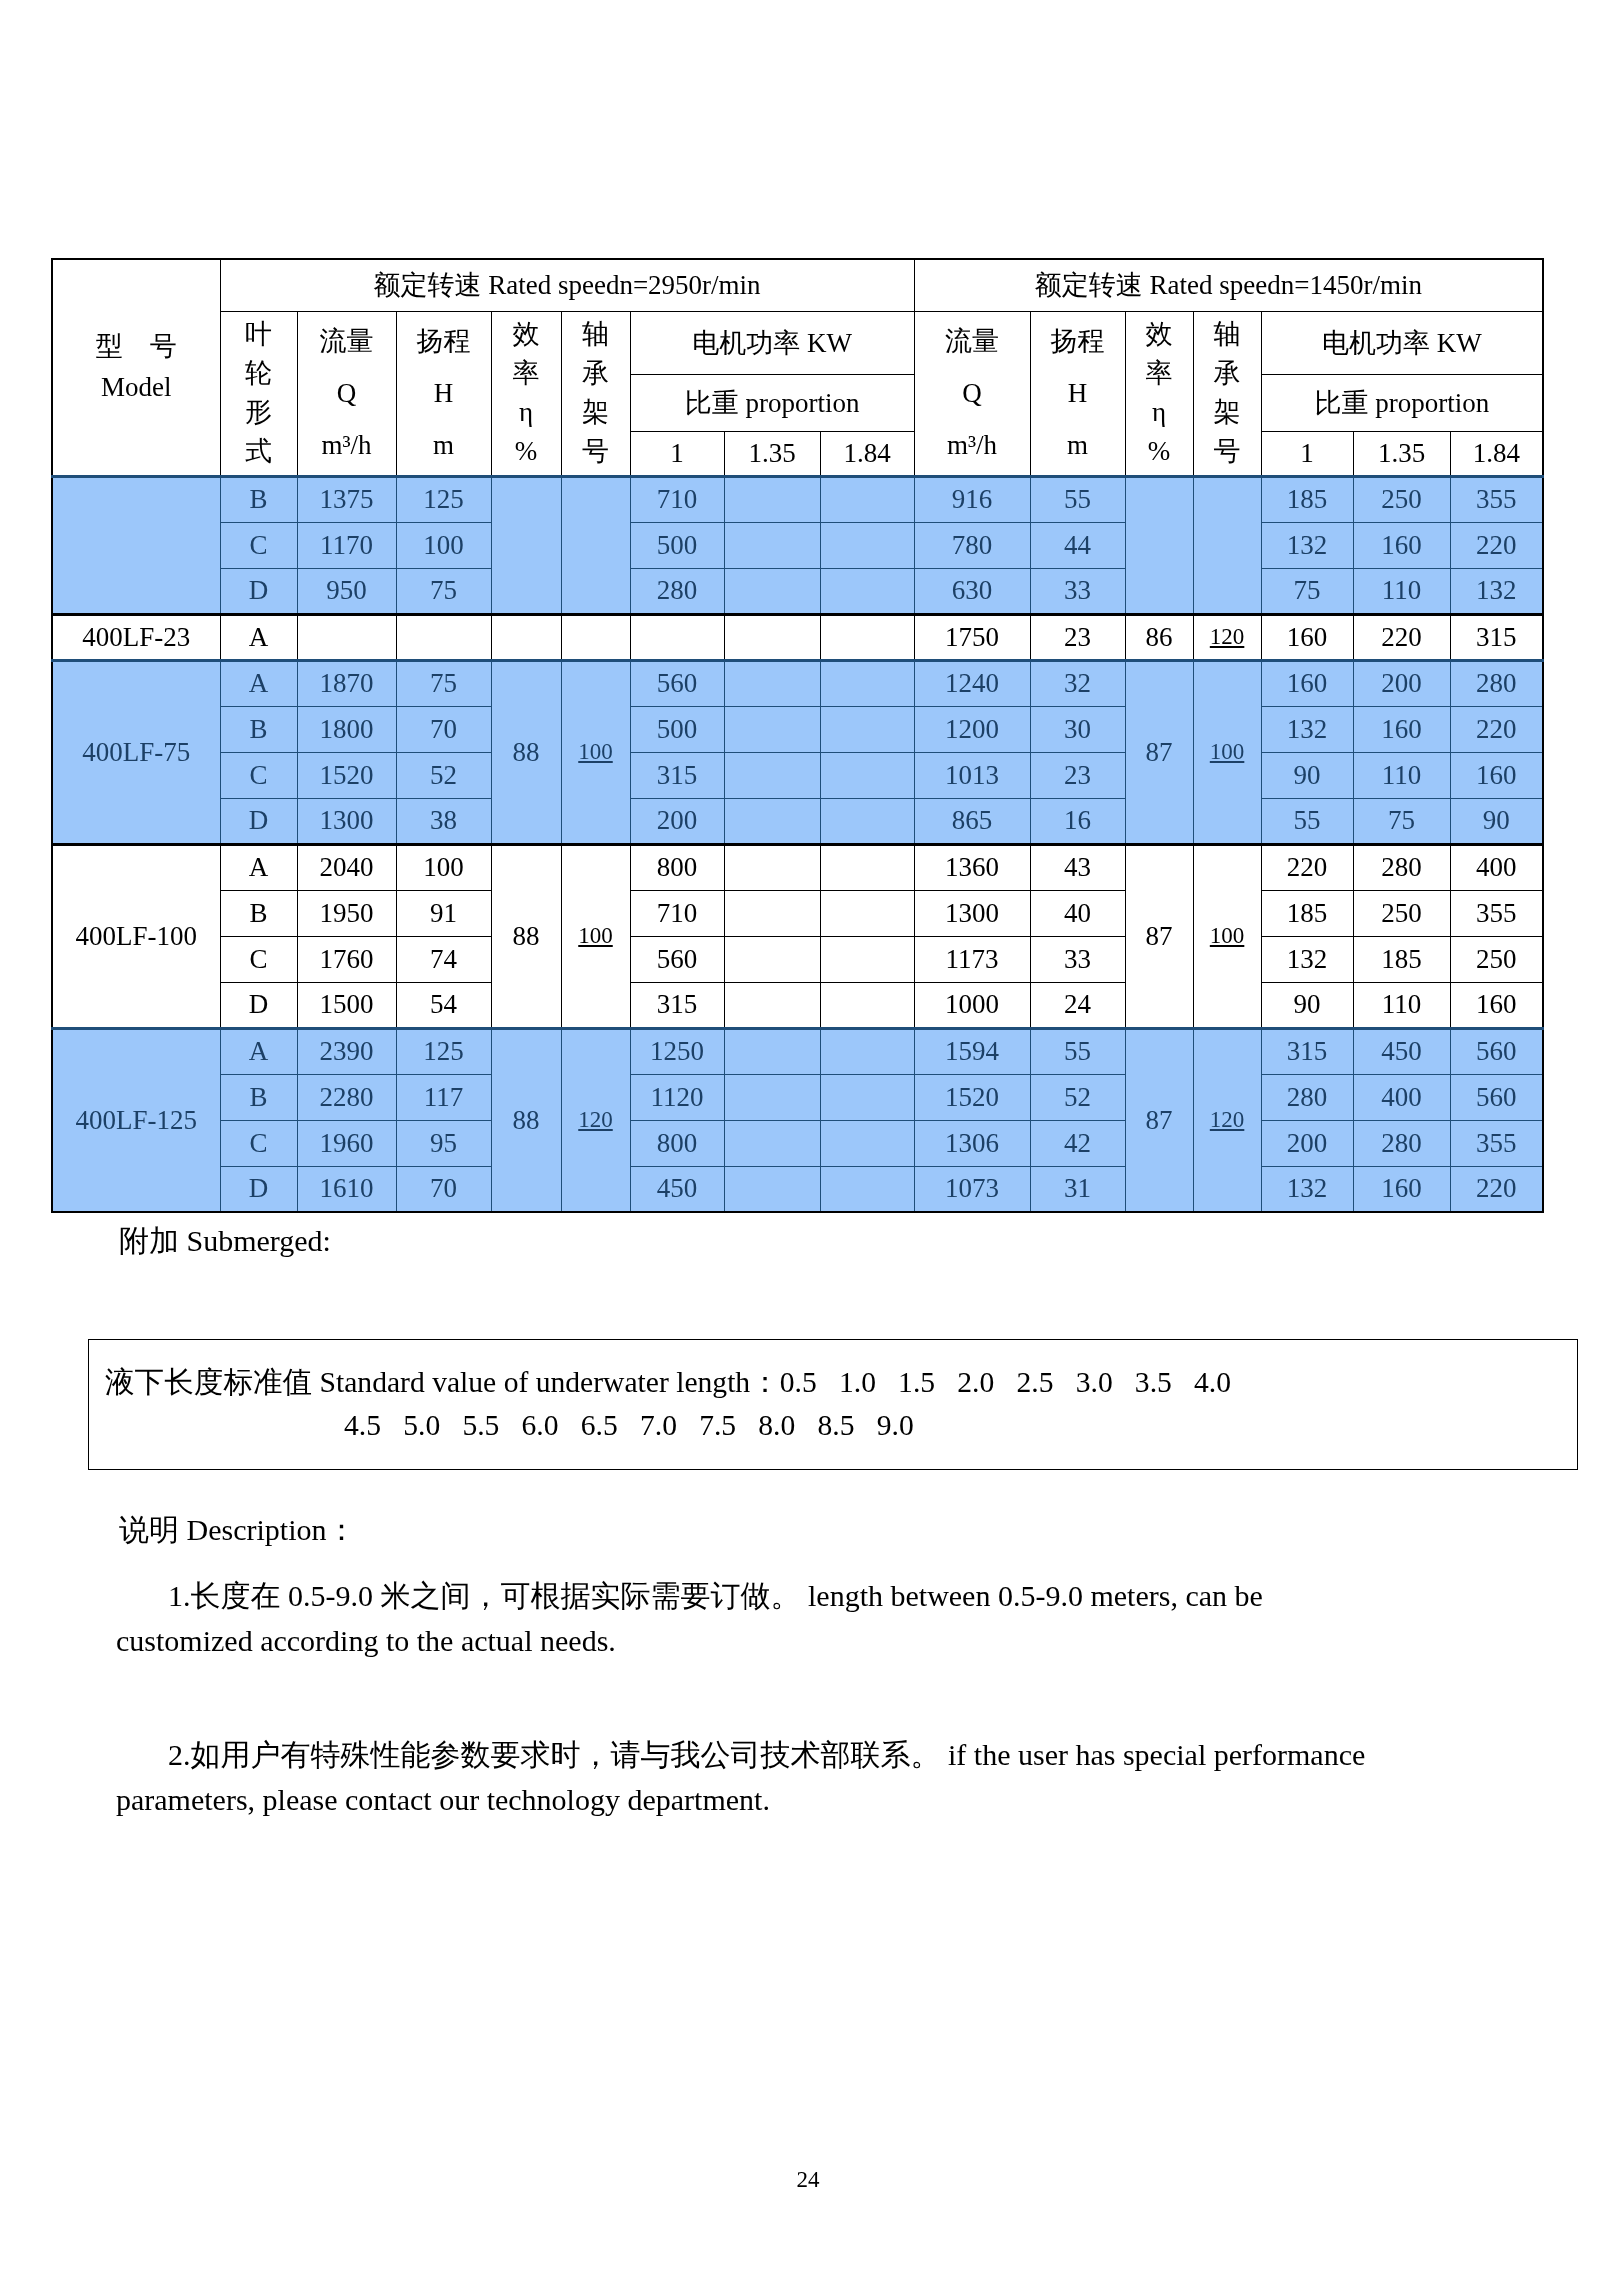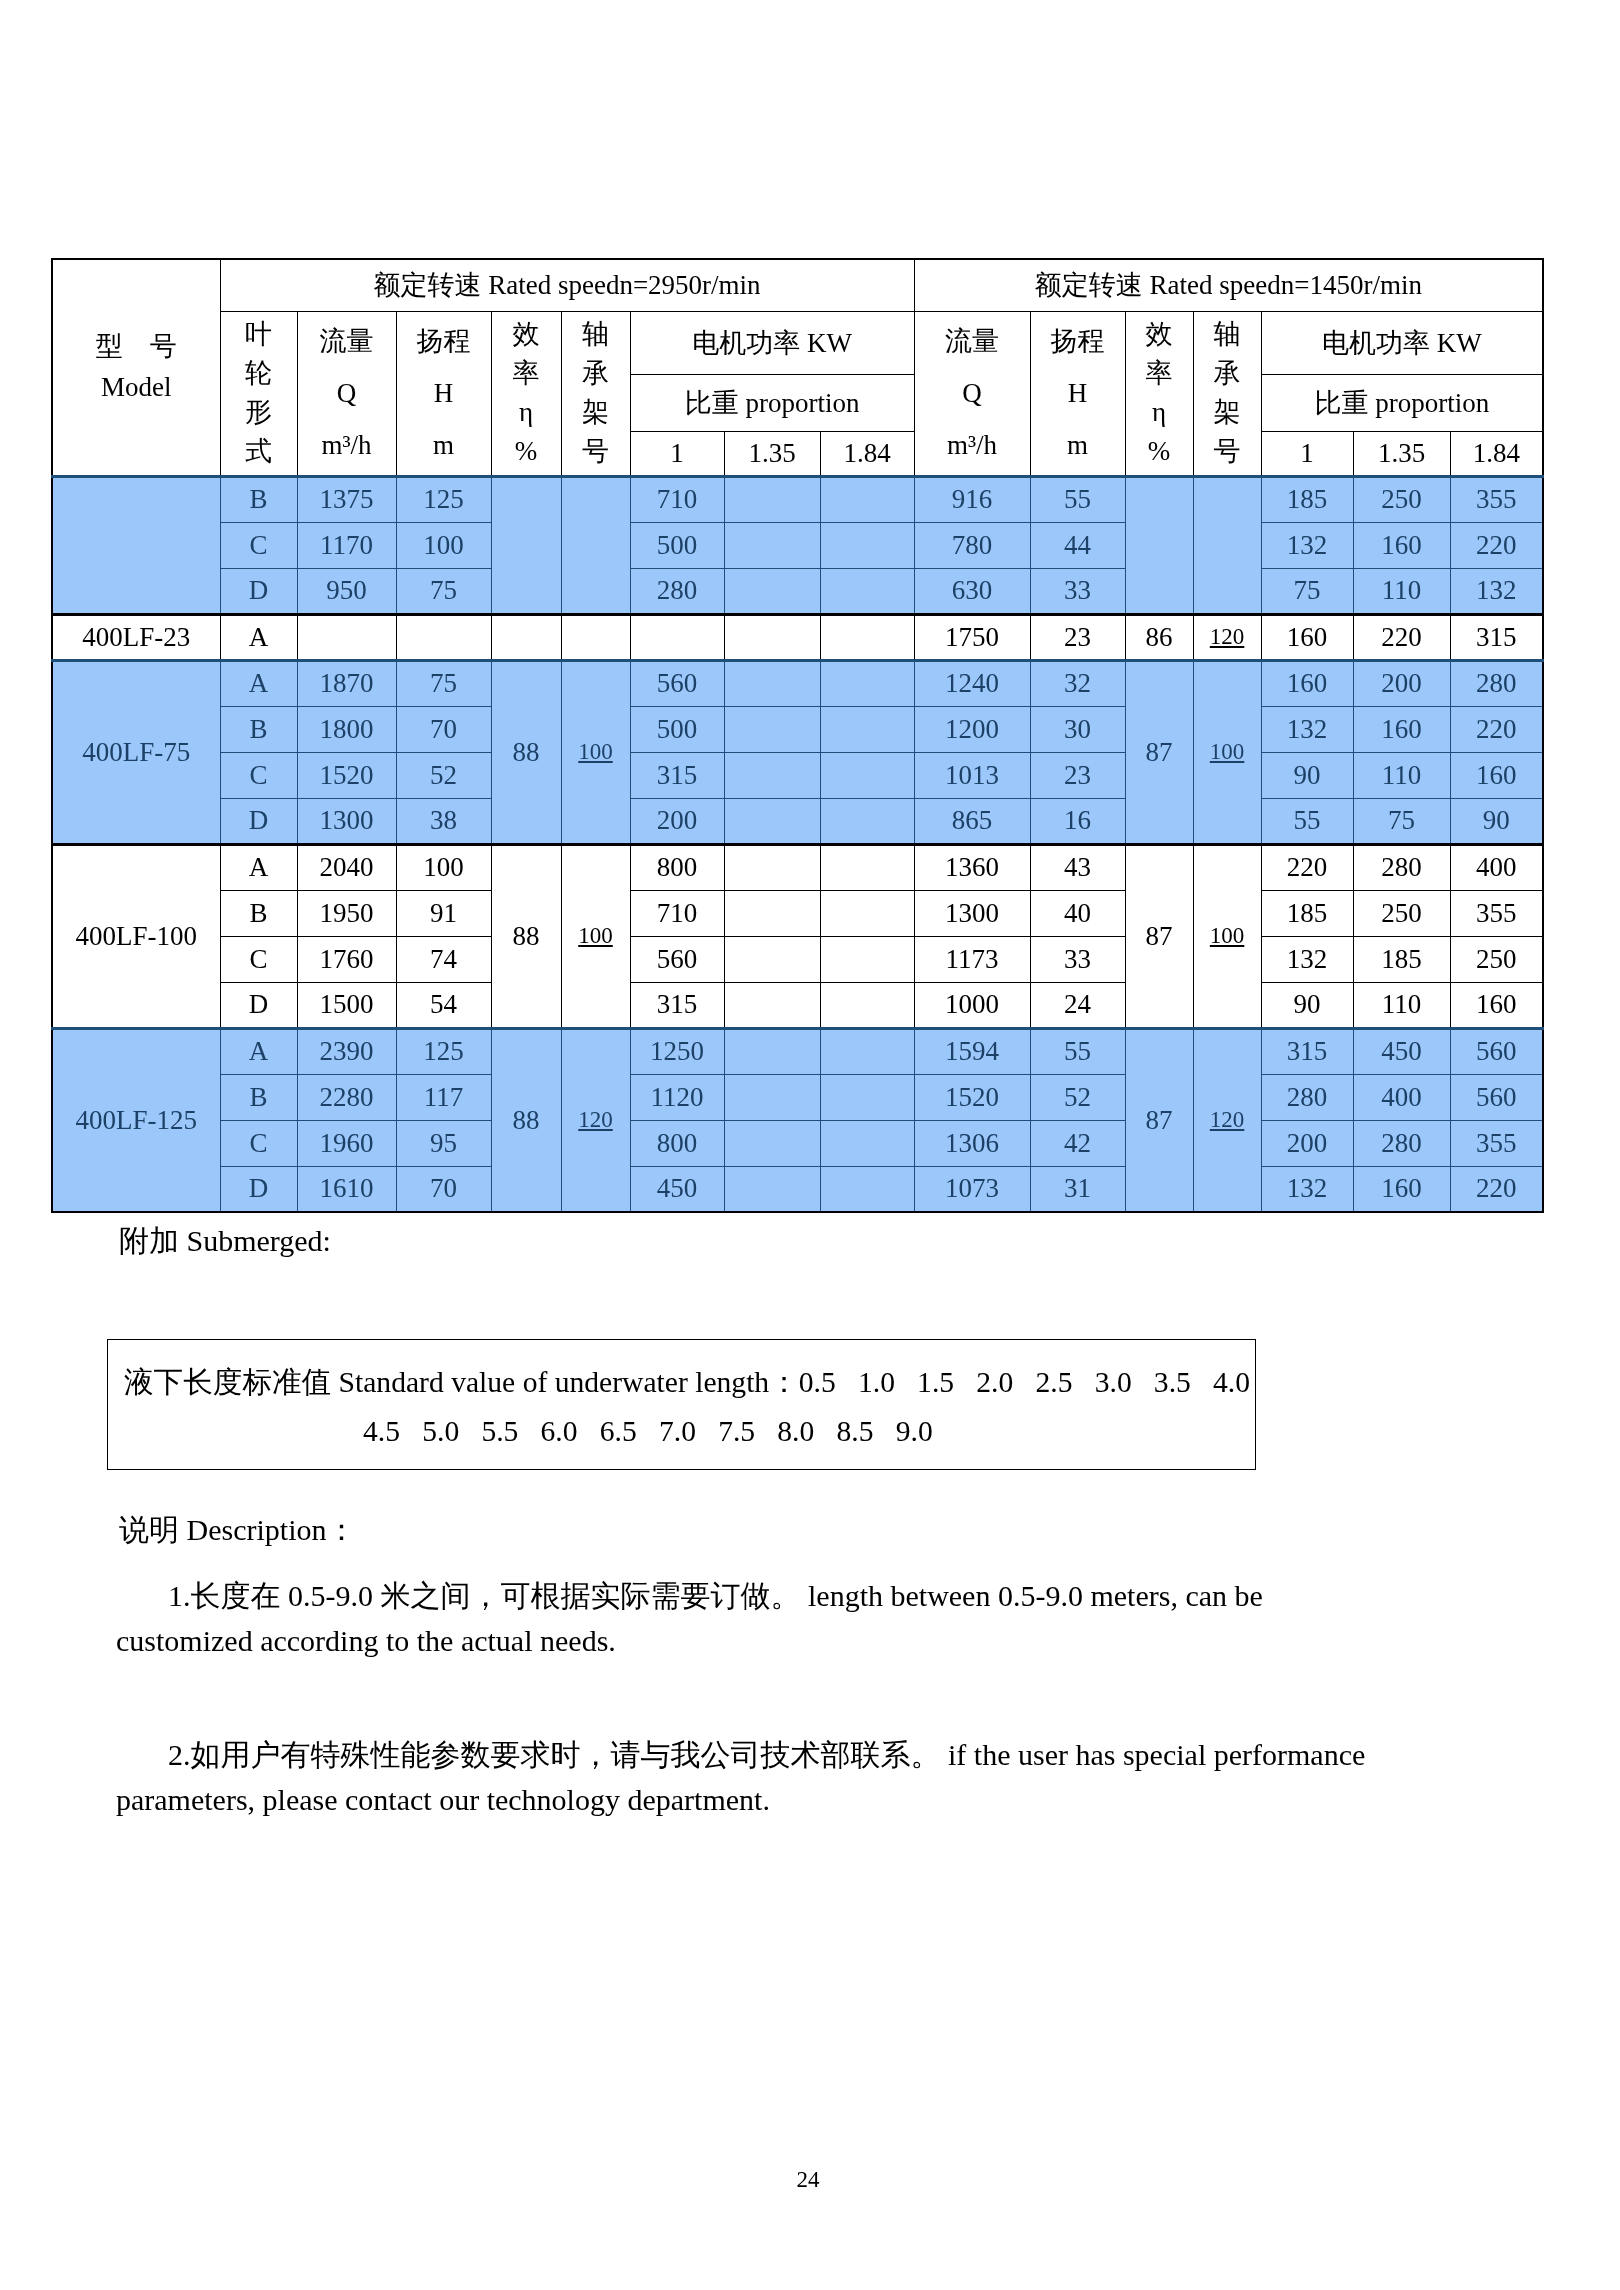--- a/index.html
+++ b/index.html
@@ -40,25 +40,25 @@
   .th-ratio{font-size:26px;}
   .sec-top > td{border-top:3.6px solid #000;}
   .sec-blue > td{background:#9CC7FA;color:#1C4066;border-color:#1f4e79;}
   .sec-white > td{background:#ffffff;color:#000;}
   .pump-table td.c-br{font-size:23px;text-decoration:underline;}
   
   .txt{position:absolute;font-size:30px;line-height:36px;white-space:pre-line;}
   .additional-label{left:119px;top:1223px;}
   .length-title{left:119px;top:1293px;}
   .length-box{
-    position:absolute;left:107px;top:1339px;width:1149px;height:131px;
+    position:absolute;left:88px;top:1339px;width:1490px;height:131px;
     border:1.8px solid #000;box-sizing:border-box;
   }
   .length-box .line1{margin:21.5px 0 0 16px;font-size:29.6px;white-space:pre;}
-  .length-box .line2{margin:12px 0 0 255px;font-size:29.6px;white-space:pre;}
+  .length-box .line2{margin:6px 0 0 255px;font-size:29.6px;white-space:pre;}
   .description-label{left:119px;top:1512px;}
   .note{position:absolute;left:116px;width:1411px;font-size:30px;line-height:45px;
         text-indent:52px;white-space:pre-line;}
   .note-1{top:1573px;}
   .note-2{top:1732px;}
   .page-number{position:absolute;left:772px;top:2167px;width:72px;text-align:center;font-size:23px;}
 </style>
 </head>
 <body>
 

